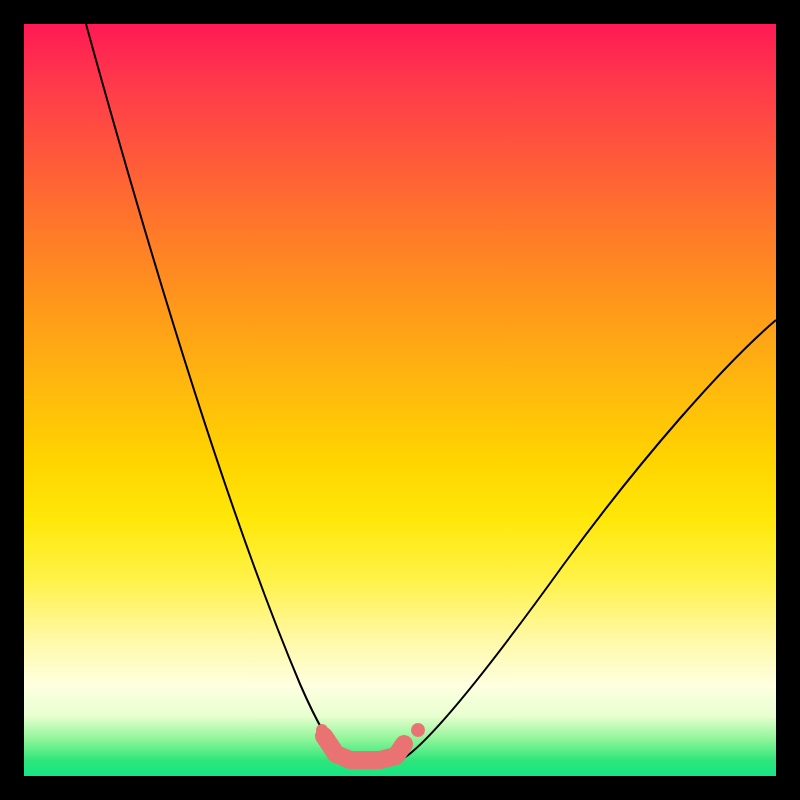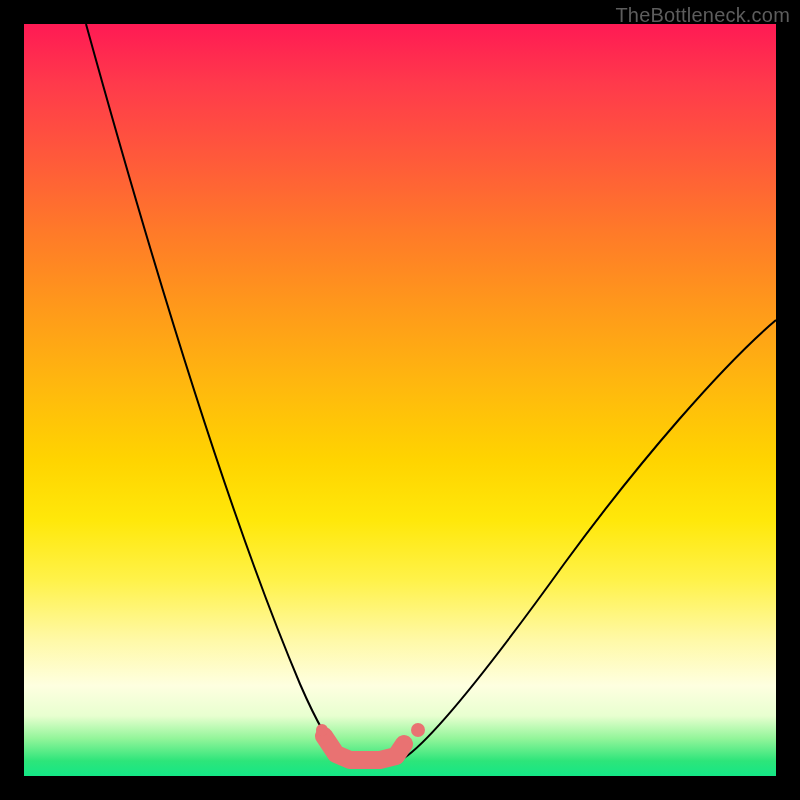--- a/index.html
+++ b/index.html
@@ -77,21 +77,20 @@
   }
   .worm-dot {
     fill: #e97272;
   }
 </style>
 </head>
 <body>
 
 <div class="frame">
 
-  <div class="watermark">TheBottleneck.com</div>
 
   <div class="plot-area">
     <svg class="curves" viewBox="0 0 752 752">
 
       <path class="curve-line" d="M 62 0
                C 120 210, 200 480, 276 660
                C 296 706, 308 724, 318 732"></path>
 
       <path class="curve-line" d="M 380 734
                C 410 714, 468 640, 540 540

